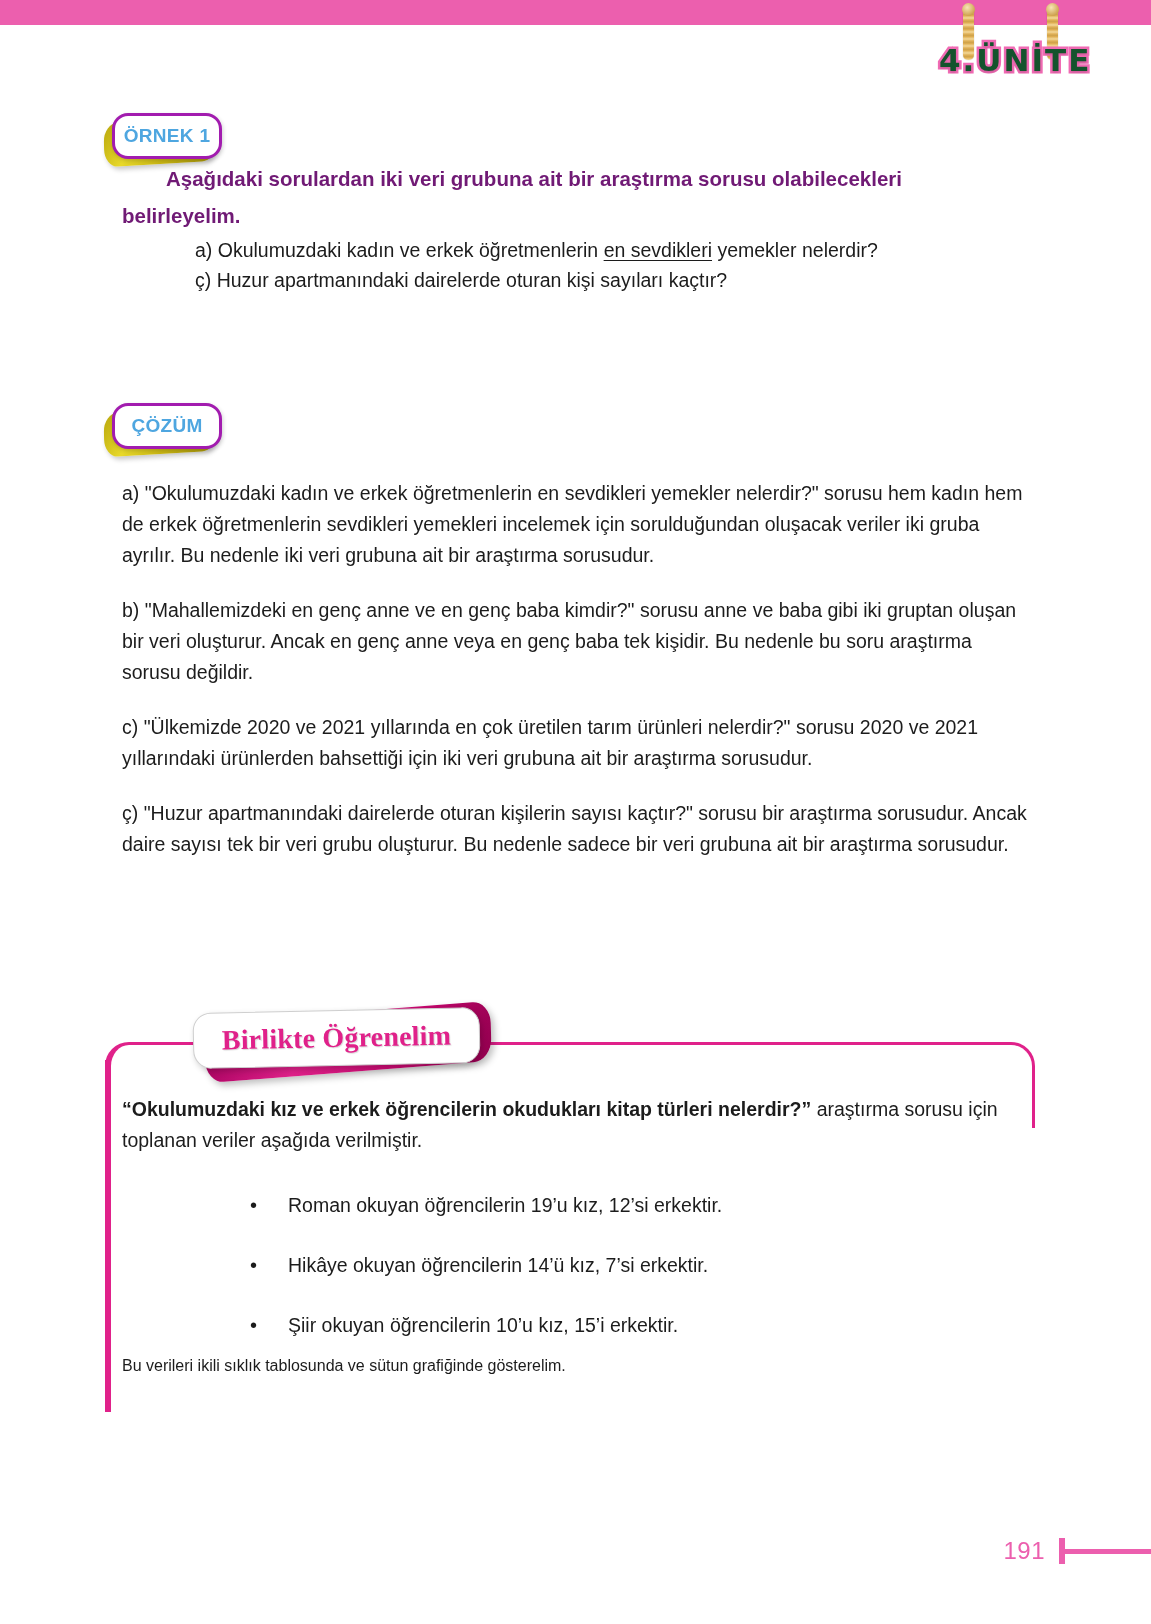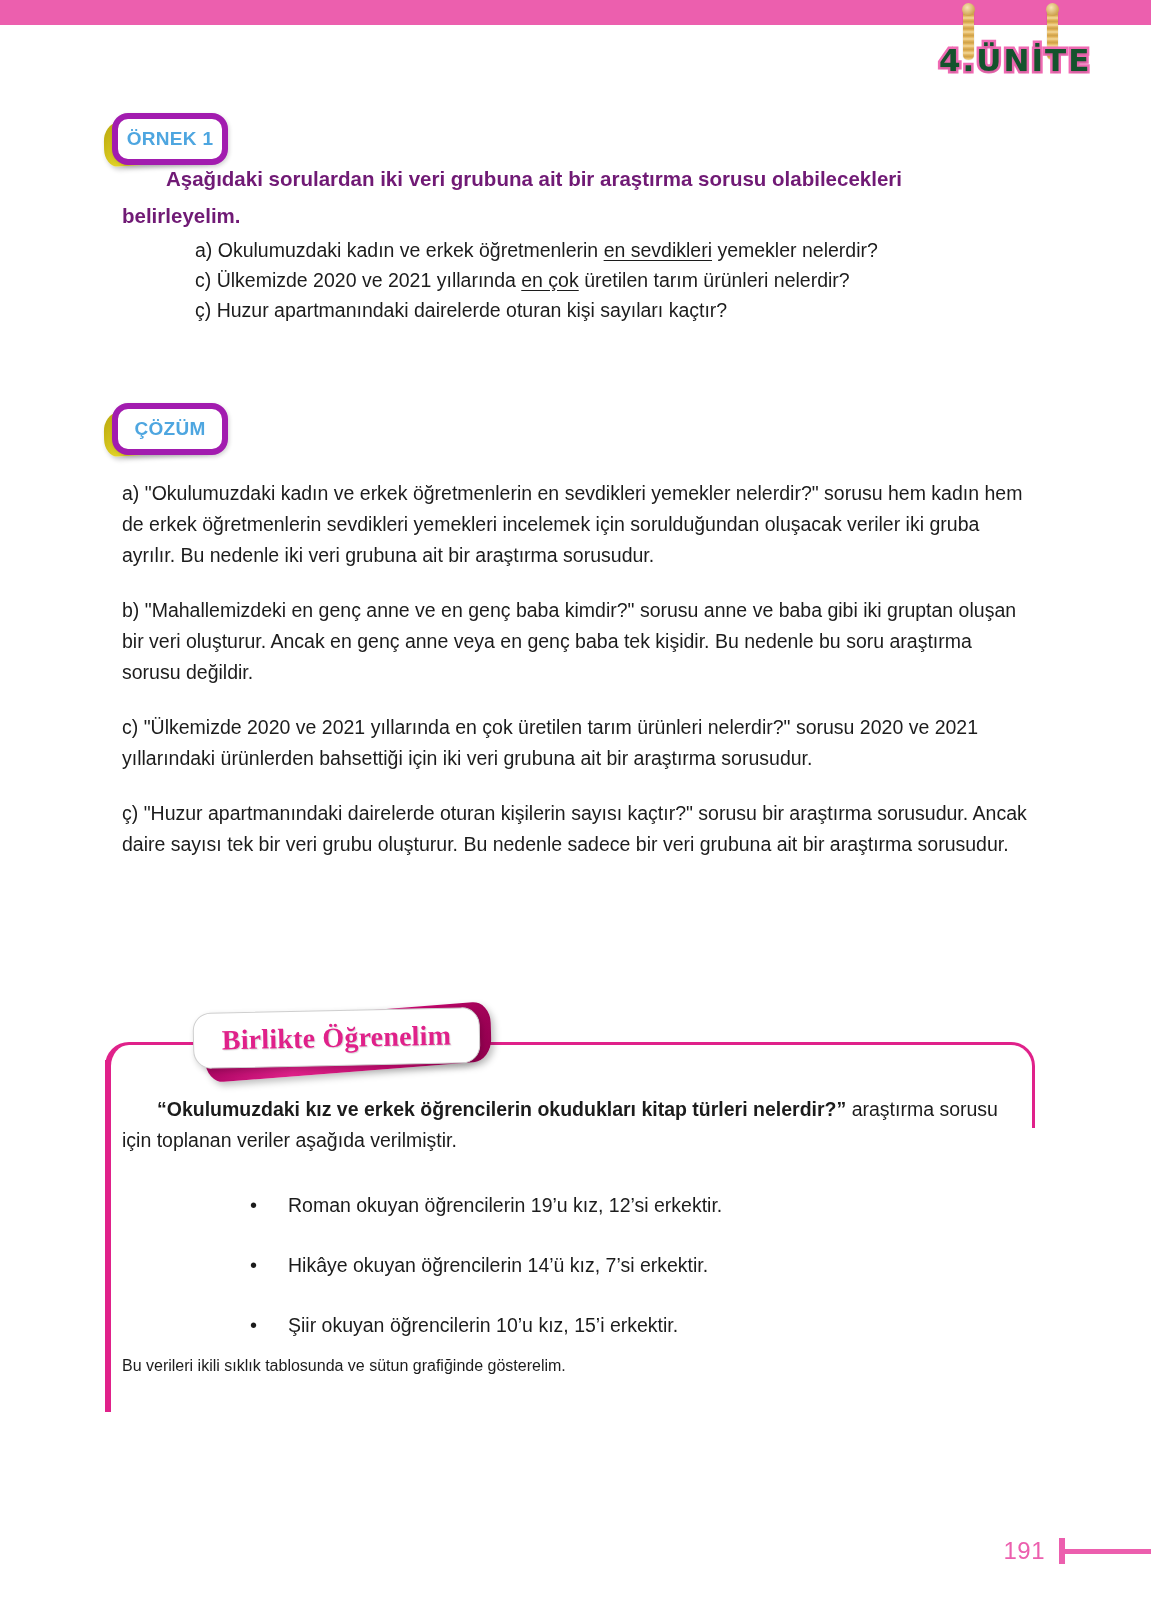--- a/index.html
+++ b/index.html
@@ -88,21 +88,21 @@
     box-shadow: 2px 3px 5px rgba(0,0,0,.22);
   }
   .tag .face {
     position: absolute;
     left: 12px;
     top: 3px;
     width: 104px;
     height: 40px;
     border-radius: 16px;
     background: #ffffff;
-    border: 6px solid #a21caf;
+    border: 3px solid #a21caf;
     box-shadow: 1px 2px 4px rgba(0,0,0,.18);
     display: flex;
     align-items: center;
     justify-content: center;
   }
   .tag .face span {
     font-family: "Liberation Sans", sans-serif;
     font-weight: bold;
     font-size: 19px;
     color: #4ea6e0;
@@ -238,21 +238,21 @@
 
   .learn-intro {
     position: absolute;
     left: 17px;
     top: 52px;
     width: 890px;
     font-size: 19.5px;
     line-height: 31px;
     color: #1c1c1c;
   }
-  .learn-intro b { font-weight: bold; margin-left: 35px; }
+  .learn-intro b { font-weight: bold; }
 
   .bullets {
     position: absolute;
     left: 145px;
     top: 148px;
     width: 760px;
     font-size: 19.5px;
     line-height: 30px;
     color: #1c1c1c;
   }
@@ -323,24 +323,20 @@
 </div>
 
 <div class="intro">
   <span class="indent"></span><span>Aşağıdaki sorulardan iki veri grubuna ait bir araştırma sorusu olabilecekleri belirleyelim.</span>
 </div>
 
 <div class="q-list">
   <div>
     <span>a)</span>
     <span>Okulumuzdaki kadın ve erkek öğretmenlerin </span><span class="u">en sevdikleri</span><span> yemekler nelerdir?</span>
-  </div>
-  <div>
-    <span>c)</span>
-    <span>Ülkemizde 2020 ve 2021 yıllarında </span><span class="u">en çok</span><span> üretilen tarım ürünleri nelerdir?</span>
   </div>
   <div>
     <span>ç)</span>
     <span>Huzur apartmanındaki dairelerde oturan kişi sayıları kaçtır?</span>
   </div>
 </div>
 
 <div class="tag" id="tag-cozum">
   <div class="back"></div>
   <div class="face">

